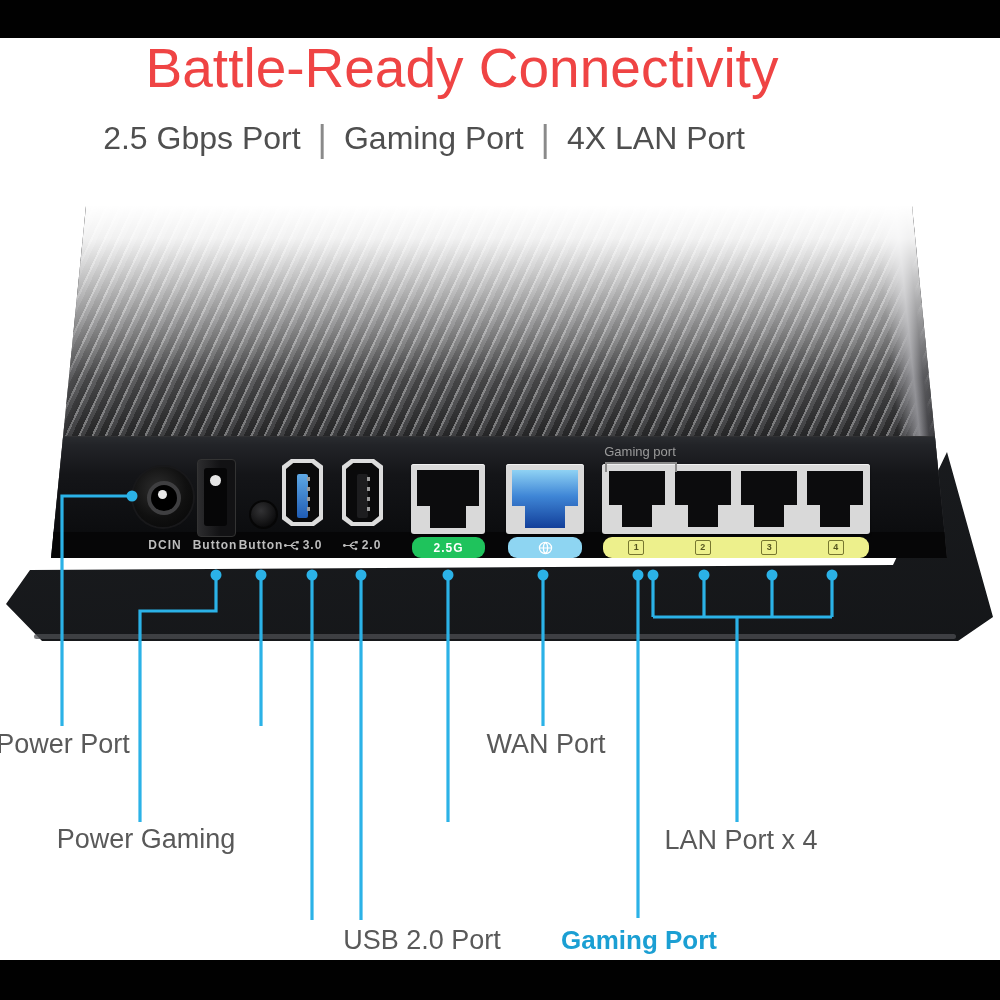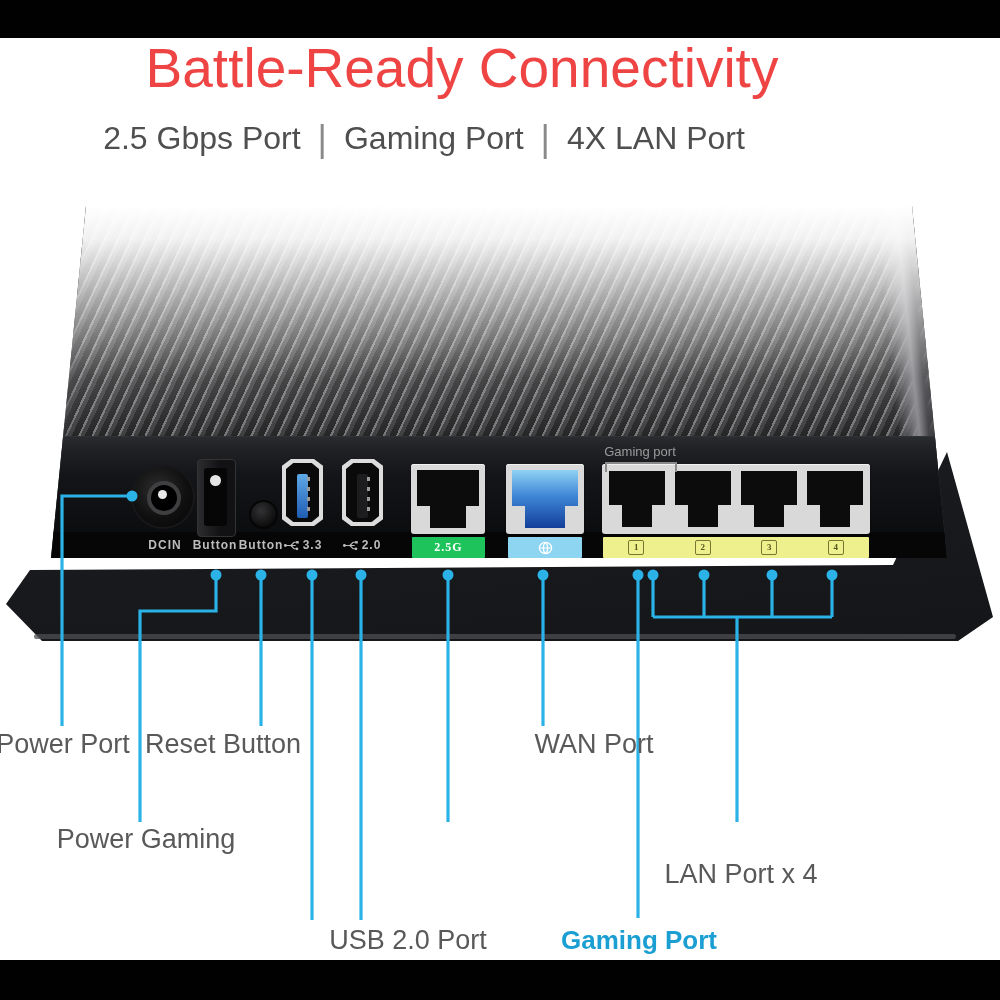--- a/index.html
+++ b/index.html
@@ -76,22 +76,22 @@
   .rj45{position:absolute;top:464px;background:#d9d9d9;border-radius:3px;
      box-shadow:inset 0 1px 0 #f2f2f2, 0 1px 2px rgba(0,0,0,.6);}
   .rj-open{position:absolute;background:#0c0c0d;}
   .notch{position:absolute;bottom:0;width:13px;height:22px;background:#d9d9d9;}
   .notch.l{left:0;} .notch.r{right:0;}
   .rj-open.blue{background:linear-gradient(180deg,#8fd2f4 0%,#3f86d6 45%,#123f9a 100%);}
 
   .panel-label{position:absolute;top:538px;transform:translateX(-50%);
      font-size:12px;font-weight:bold;color:#bdbdbd;letter-spacing:1px;white-space:nowrap;
      display:flex;align-items:center;gap:3px;}
-  .tag{position:absolute;top:537px;height:21px;border-radius:1px;
-     display:flex;align-items:center;justify-content:center;font-family:Liberation Serif, serif;}
+  .tag{position:absolute;top:537px;height:21px;border-radius:9px;
+     display:flex;align-items:center;justify-content:center;}
   .tag.green{left:412px;width:73px;background:#1fc35c;color:#fff;
      font-size:12px;font-weight:bold;letter-spacing:1px;}
   .tag.blue{left:508px;width:74px;background:#8ed5f2;}
   .tag.yellow{left:603px;width:266px;background:#edf08c;justify-content:space-around;padding:0;}
   .lan-num{width:14px;height:13px;border:1px solid #77772f;border-radius:2px;
      font-size:9px;line-height:13px;text-align:center;color:#55551f;font-weight:bold;}
 
   .gaming-port-label{position:absolute;left:640px;top:444px;transform:translateX(-50%);
      font-size:13px;color:#9b9b9b;white-space:nowrap;}
   .gaming-bracket{position:absolute;left:605px;top:462px;width:68px;height:8px;
@@ -191,21 +191,21 @@
     <div class="panel-label" style="left:261px;">Button</div>
     <div class="panel-label" style="left:303px;">
       <svg width="16" height="11" viewBox="0 0 20 13">
         <g stroke="#bdbdbd" stroke-width="1.4" fill="none">
           <path d="M2,6.5 H15 M9,6.5 L13,2.5 H16 M9,6.5 L13,10.5 H15.5"></path>
         </g>
         <circle cx="2.2" cy="6.5" r="1.8" fill="#bdbdbd"></circle>
         <rect x="15.5" y="1" width="3.4" height="3" fill="#bdbdbd"></rect>
         <circle cx="16.6" cy="10.6" r="1.7" fill="#bdbdbd"></circle>
       </svg>
-      <span>3.3</span>
+      <span>3.0</span>
     </div>
     <div class="panel-label" style="left:362px;">
       <svg width="16" height="11" viewBox="0 0 20 13">
         <g stroke="#bdbdbd" stroke-width="1.4" fill="none">
           <path d="M2,6.5 H15 M9,6.5 L13,2.5 H16 M9,6.5 L13,10.5 H15.5"></path>
         </g>
         <circle cx="2.2" cy="6.5" r="1.8" fill="#bdbdbd"></circle>
         <rect x="15.5" y="1" width="3.4" height="3" fill="#bdbdbd"></rect>
         <circle cx="16.6" cy="10.6" r="1.7" fill="#bdbdbd"></circle>
       </svg>
@@ -253,21 +253,20 @@
       <circle cx="543" cy="575" r="5.5"></circle>
       <circle cx="638" cy="575" r="5.5"></circle>
       <circle cx="653" cy="575" r="5.5"></circle>
       <circle cx="704" cy="575" r="5.5"></circle>
       <circle cx="772" cy="575" r="5.5"></circle>
       <circle cx="832" cy="575" r="5.5"></circle>
     </g>
   </svg>
 
   <div class="callout-label" style="left:63px;top:729px;">Power Port</div>
-  <div class="callout-label" style="left:223px;top:729px;">Reset Button</div>
-  <div class="callout-label" style="left:546px;top:729px;margin-left:48px;">WAN Port</div>
+  <div class="callout-label" style="left:546px;top:729px;">WAN Port</div>
   <div class="callout-label" style="left:146px;top:824px;">Power Gaming</div>
-  <div class="callout-label" style="left:741px;top:825px;margin-top:34px;">LAN Port x 4</div>
-  <div class="callout-label" style="left:408px;top:925px;">USB 2.0 Port</div>
+  <div class="callout-label" style="left:741px;top:825px;">LAN Port x 4</div>
+  <div class="callout-label" style="left:422px;top:925px;">USB 2.0 Port</div>
   <div class="callout-label cyan" style="left:639px;top:925px;">Gaming Port</div>
 
   <div class="bar bottom"></div>
 </div>
 
 </body></html>

